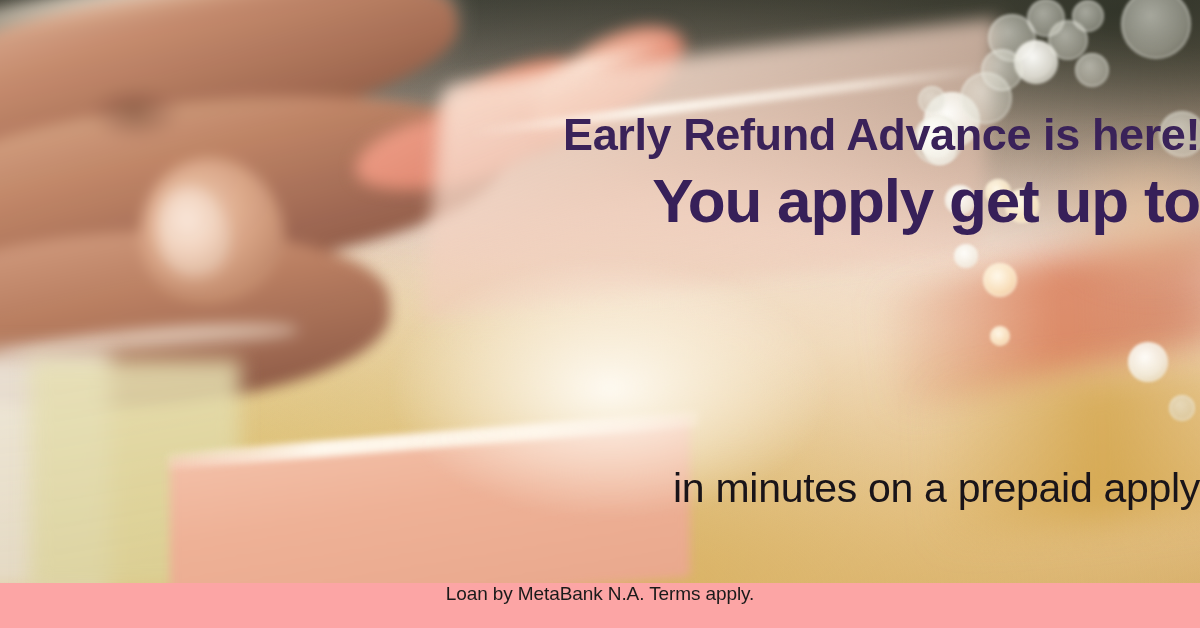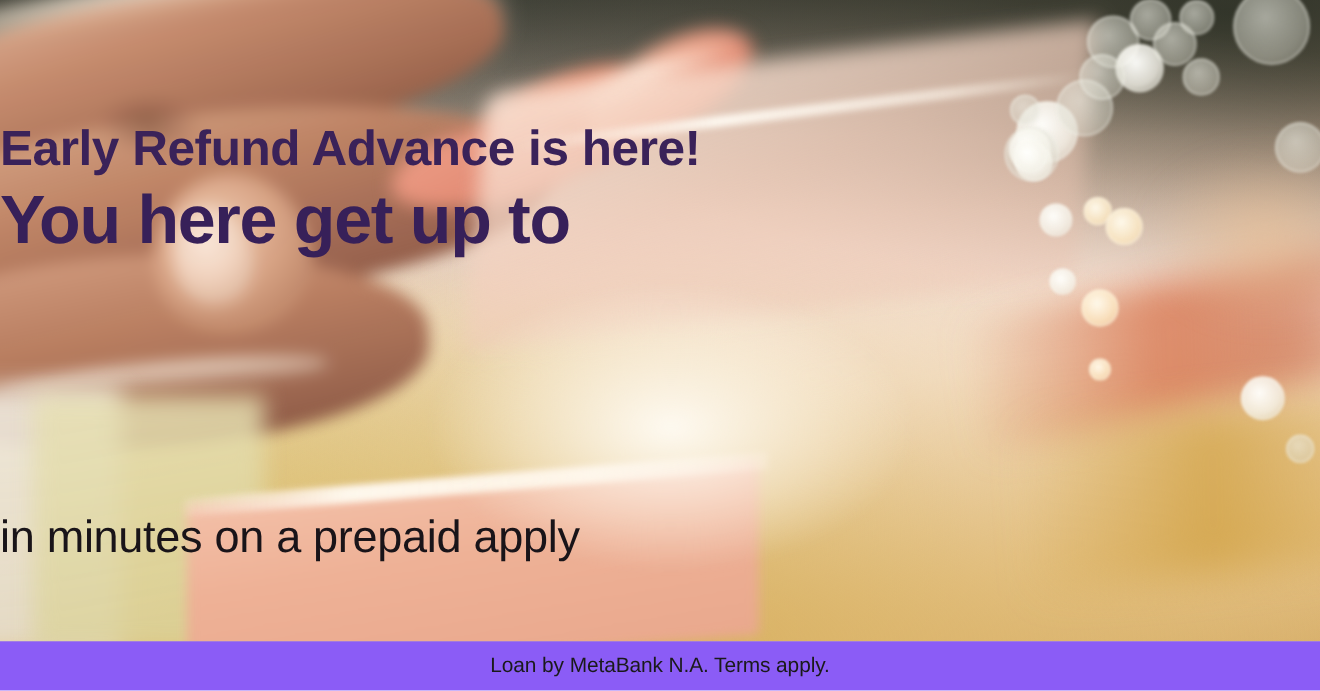--- a/index.html
+++ b/index.html
@@ -259,21 +259,21 @@
   #text-block {
     position: absolute;
     left: 0;
     top: 0;
     width: 1200px;
     height: 583px;
   }
   .tline {
     position: absolute;
     width: 100%;
-    text-align: left;
+    text-align: right;
     white-space: nowrap;
     line-height: 1;
   }
   #headline-1 {
     top: 112px;
     font-size: 45px;
     font-weight: 600;
     letter-spacing: -0.4px;
     color: #3a2259;
   }
@@ -299,23 +299,22 @@
     color: #191419;
   }
 
   
   #footer {
     position: absolute;
     left: 0;
     top: 583px;
     width: 1200px;
     height: 45px;
-    background: #8b5cf6;
+    background: #fca5a5;
     display: flex;
-    align-items: center;
     justify-content: center;
   }
   #disclaimer {
     font-size: 19px;
     font-weight: 400;
     color: #1a1a1a;
     letter-spacing: -0.1px;
     white-space: nowrap;
   }
 </style>
@@ -384,21 +383,21 @@
         <div class="bokeh warm" style="left: 990px; top: 326px; width: 20px; height: 20px;"></div>
         <div class="bokeh dim" style="left: 918px; top: 86px; width: 28px; height: 28px;"></div>
         <div class="bokeh dim" style="left: 1072px; top: 0px; width: 32px; height: 32px;"></div>
       </div>
 
   </div>
 
   <div id="text-block">
     <div class="tline" id="headline-1">Early Refund Advance is here!</div>
 
-    <div class="tline" id="headline-2">You here get up to</div>
+    <div class="tline" id="headline-2">You apply get up to</div>
 
 
     <div class="tline" id="subline">in minutes on a prepaid apply</div>
   </div>
 
   <div id="footer">
     <span id="disclaimer">Loan by MetaBank N.A. Terms apply.</span>
   </div>
 
 </div>

